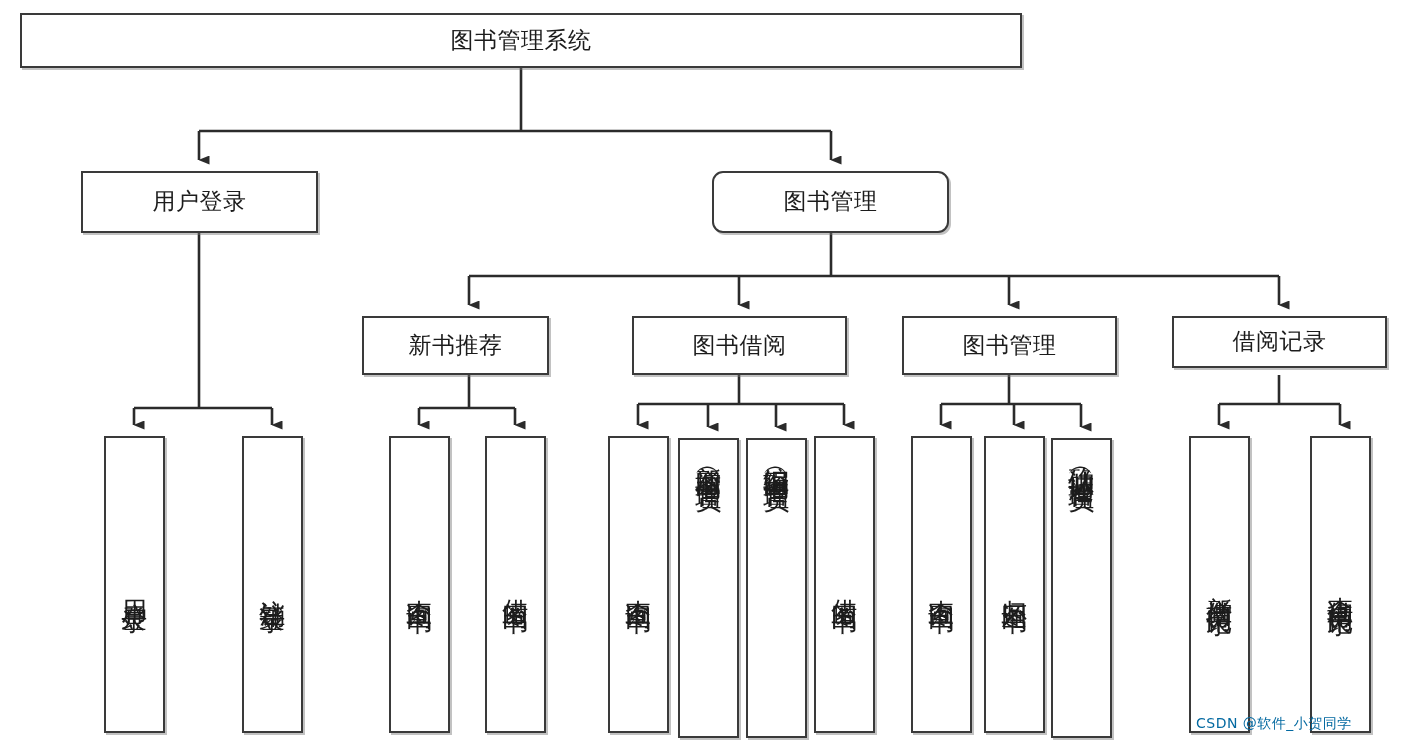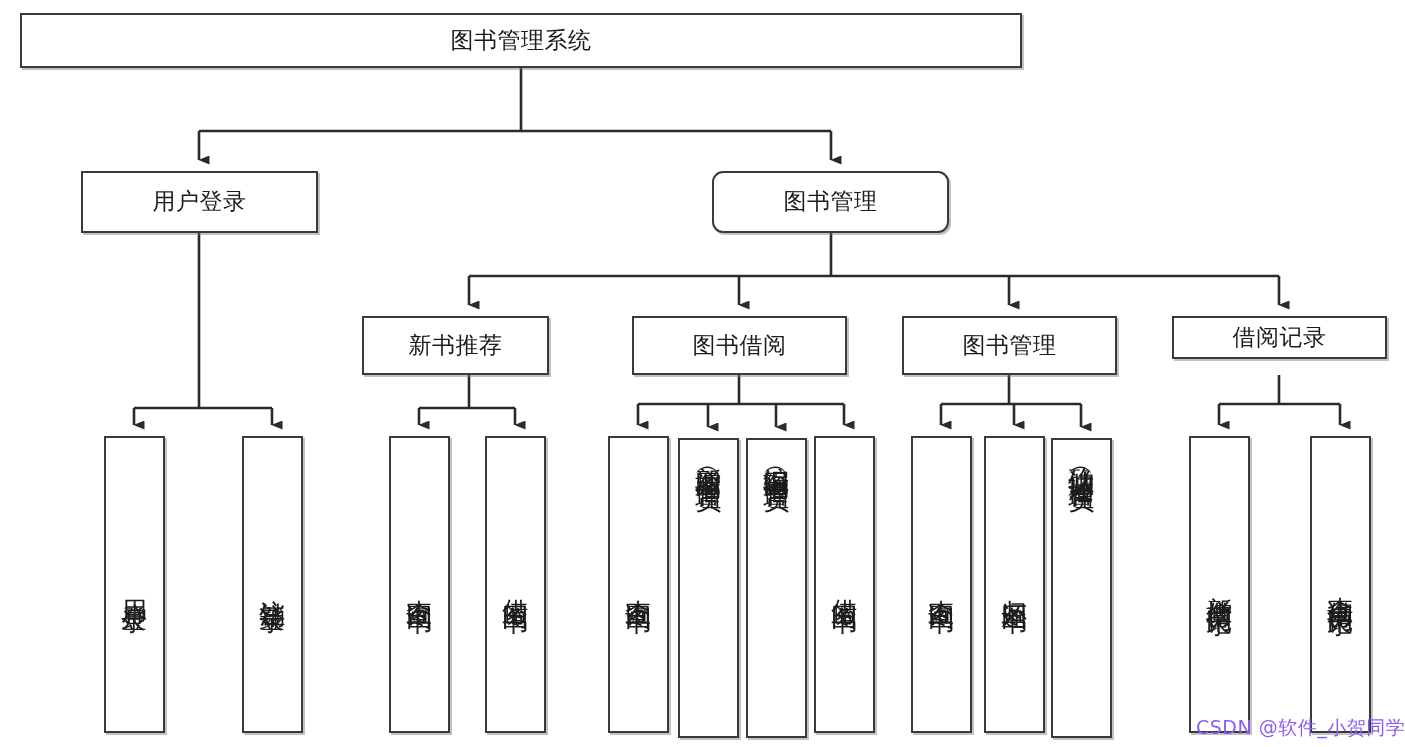--- a/index.html
+++ b/index.html
@@ -57,22 +57,22 @@
     line-height: 1.02;
     letter-spacing: 3px;
     white-space: nowrap;
   }
   .node.vertical.centered {
     align-items: center;
     padding-top: 0;
   }
   .watermark {
     position: absolute;
-    font-size: 19px;
-    color: #8b5cf6;
+    font-size: 14px;
+    color: #0369a1;
     white-space: nowrap;
     letter-spacing: 0.5px;
   }
 </style>
 </head>
 <body>
 
 <div id="canvas">
 
   <svg id="edges" viewBox="0 0 1405 747" xmlns="http://www.w3.org/2000/svg">
@@ -138,21 +138,21 @@
 
   <div class="node horizontal" style="left: 362px; top: 316px; width: 187px; height: 59px;">
     <span class="label">新书推荐</span>
   </div>
   <div class="node horizontal" style="left: 632px; top: 316px; width: 215px; height: 59px;">
     <span class="label">图书借阅</span>
   </div>
   <div class="node horizontal" style="left: 902px; top: 316px; width: 215px; height: 59px;">
     <span class="label">图书管理</span>
   </div>
-  <div class="node horizontal" style="left: 1172px; top: 316px; width: 215px; height: 43px;">
+  <div class="node horizontal" style="left: 1172px; top: 316px; width: 215px; height: 52px;">
     <span class="label">借阅记录</span>
   </div>
 
   <div class="node vertical centered" style="left: 104px; top: 436px; width: 61px; height: 297px;">
     <span class="label">用户登录</span>
   </div>
   <div class="node vertical centered" style="left: 242px; top: 436px; width: 61px; height: 297px;">
     <span class="label">注销登录</span>
   </div>
   <div class="node vertical centered" style="left: 389px; top: 436px; width: 61px; height: 297px;">

